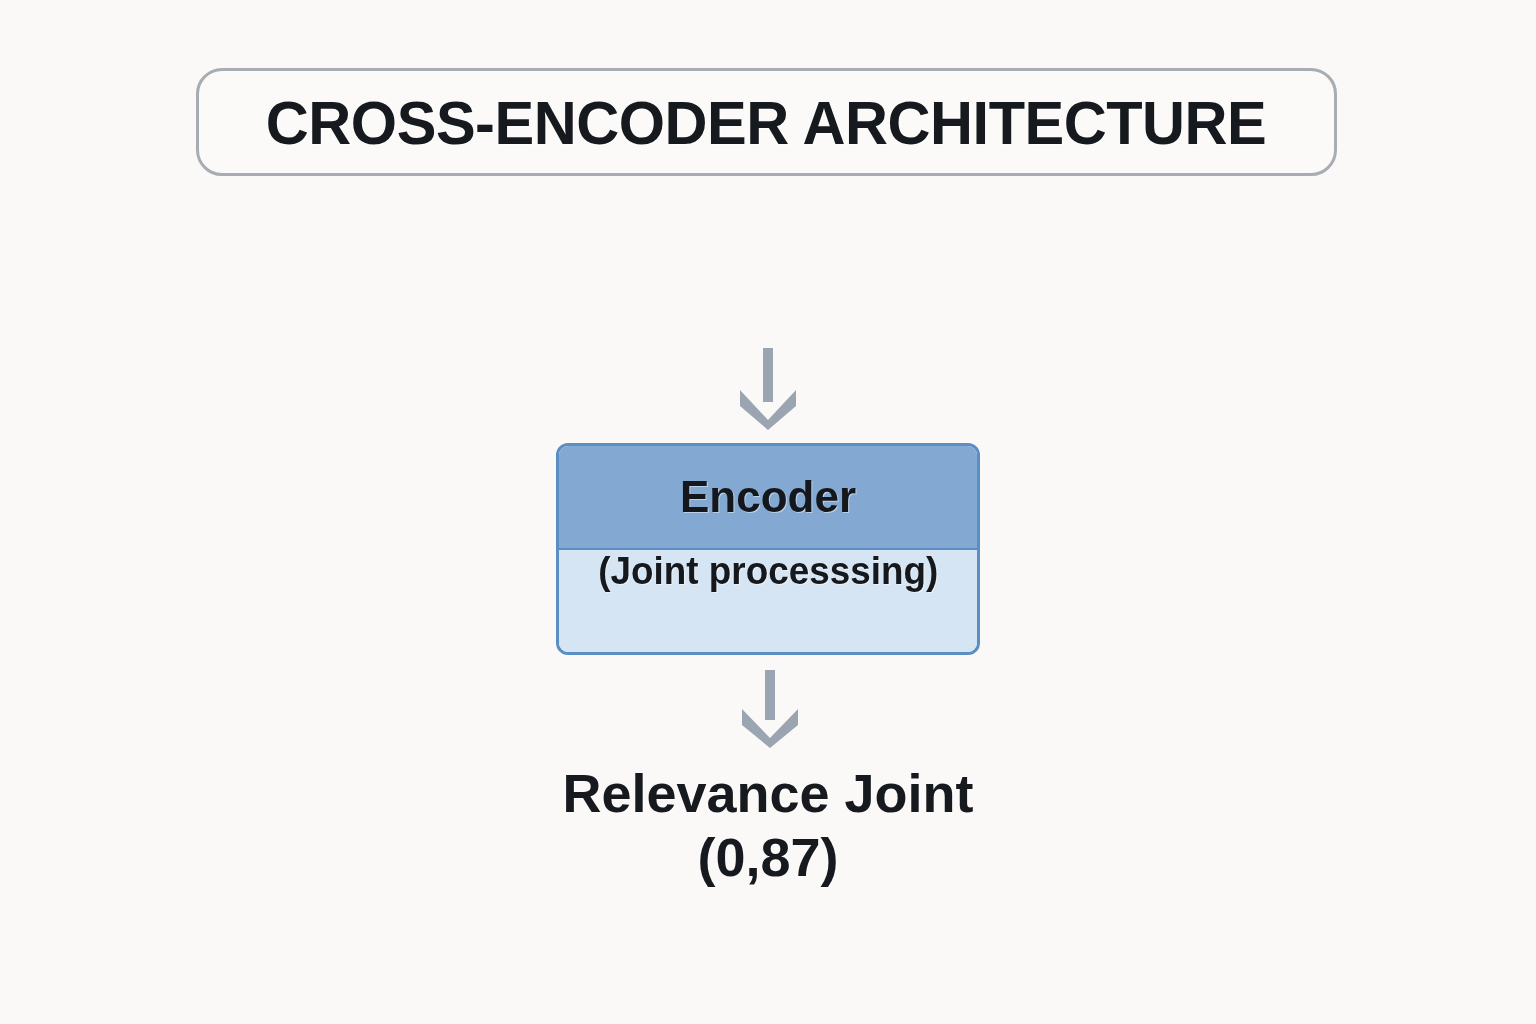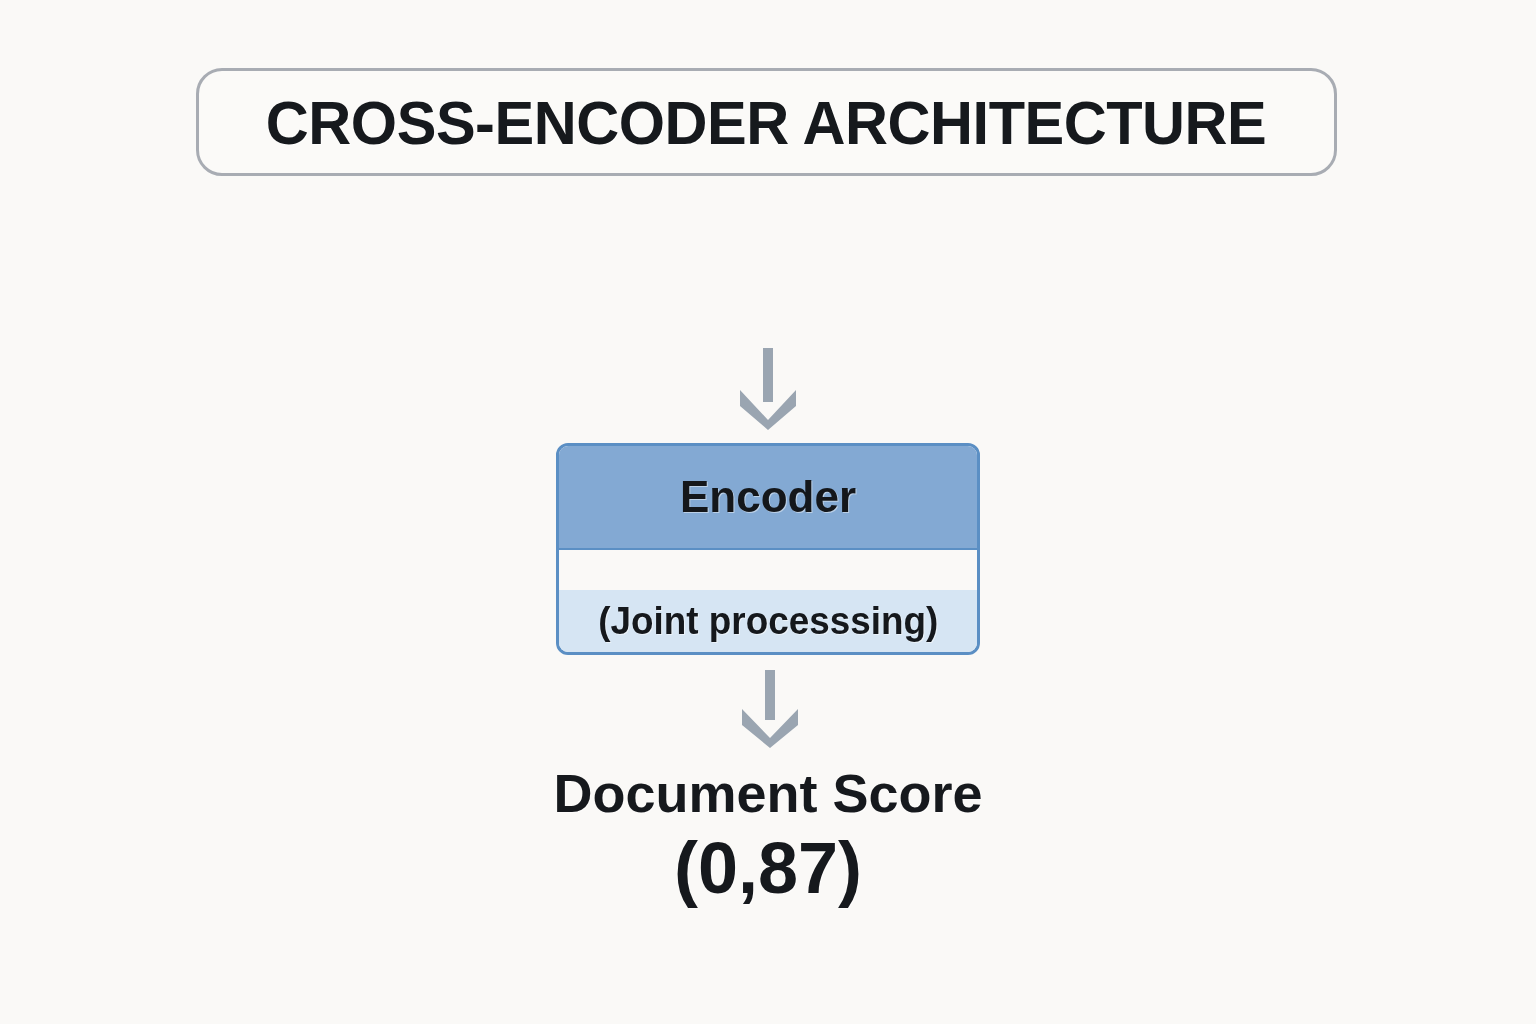--- a/index.html
+++ b/index.html
@@ -103,23 +103,22 @@
     font-weight: bold;
     font-size: 44px;
     color: #14171b;
     text-shadow: 1px 1px 0 rgba(255,255,255,0.45);
     white-space: nowrap;
   }
   .encoder-body {
     flex: 1;
     background: #d6e5f3;
     display: flex;
-    align-items: center;
+    align-items: flex-start;
     justify-content: center;
-    margin-top: 40px;
   }
   .encoder-body-text {
     font-family: "Liberation Sans", sans-serif;
     font-weight: bold;
     font-size: 38px;
     color: #15181c;
     transform: scaleX(0.97);
     text-shadow: 1px 1px 0 rgba(255,255,255,0.5);
     white-space: nowrap;
   }
@@ -133,21 +132,21 @@
     text-align: center;
   }
   .output-line {
     font-family: "Liberation Sans", sans-serif;
     font-weight: bold;
     color: #16191d;
     text-shadow: 1px 1px 0 rgba(255,255,255,0.55);
     line-height: 1.18;
   }
   .output-primary { font-size: 54px; }
-  .output-secondary { font-size: 72px; }
+  .output-secondary { font-size: 54px; }
 </style>
 </head>
 <body>
 
 <div id="canvas">
 
   <div class="title-box">
     <span class="title-text">CROSS-ENCODER ARCHITECTURE</span>
   </div>
 
@@ -165,17 +164,17 @@
       <span class="encoder-body-text">(Joint processsing)</span>
     </div>
   </div>
 
   <svg class="arrow" style="left:737px; top:670px;" width="66" height="78" viewBox="0 0 66 78" aria-hidden="true">
     <rect x="28" y="0" width="10" height="50" fill="#9aa5b1"></rect>
     <path d="M 5 39 L 33 68 L 61 39 L 61 55 L 33 78 L 5 55 Z" fill="#9aa5b1"></path>
   </svg>
 
   <div class="output-block">
-    <div class="output-line output-primary">Document Score</div>
+    <div class="output-line output-primary">Relevance Joint</div>
     <div class="output-line output-secondary">(0,87)</div>
   </div>
 
 </div>
 
 </body></html>

